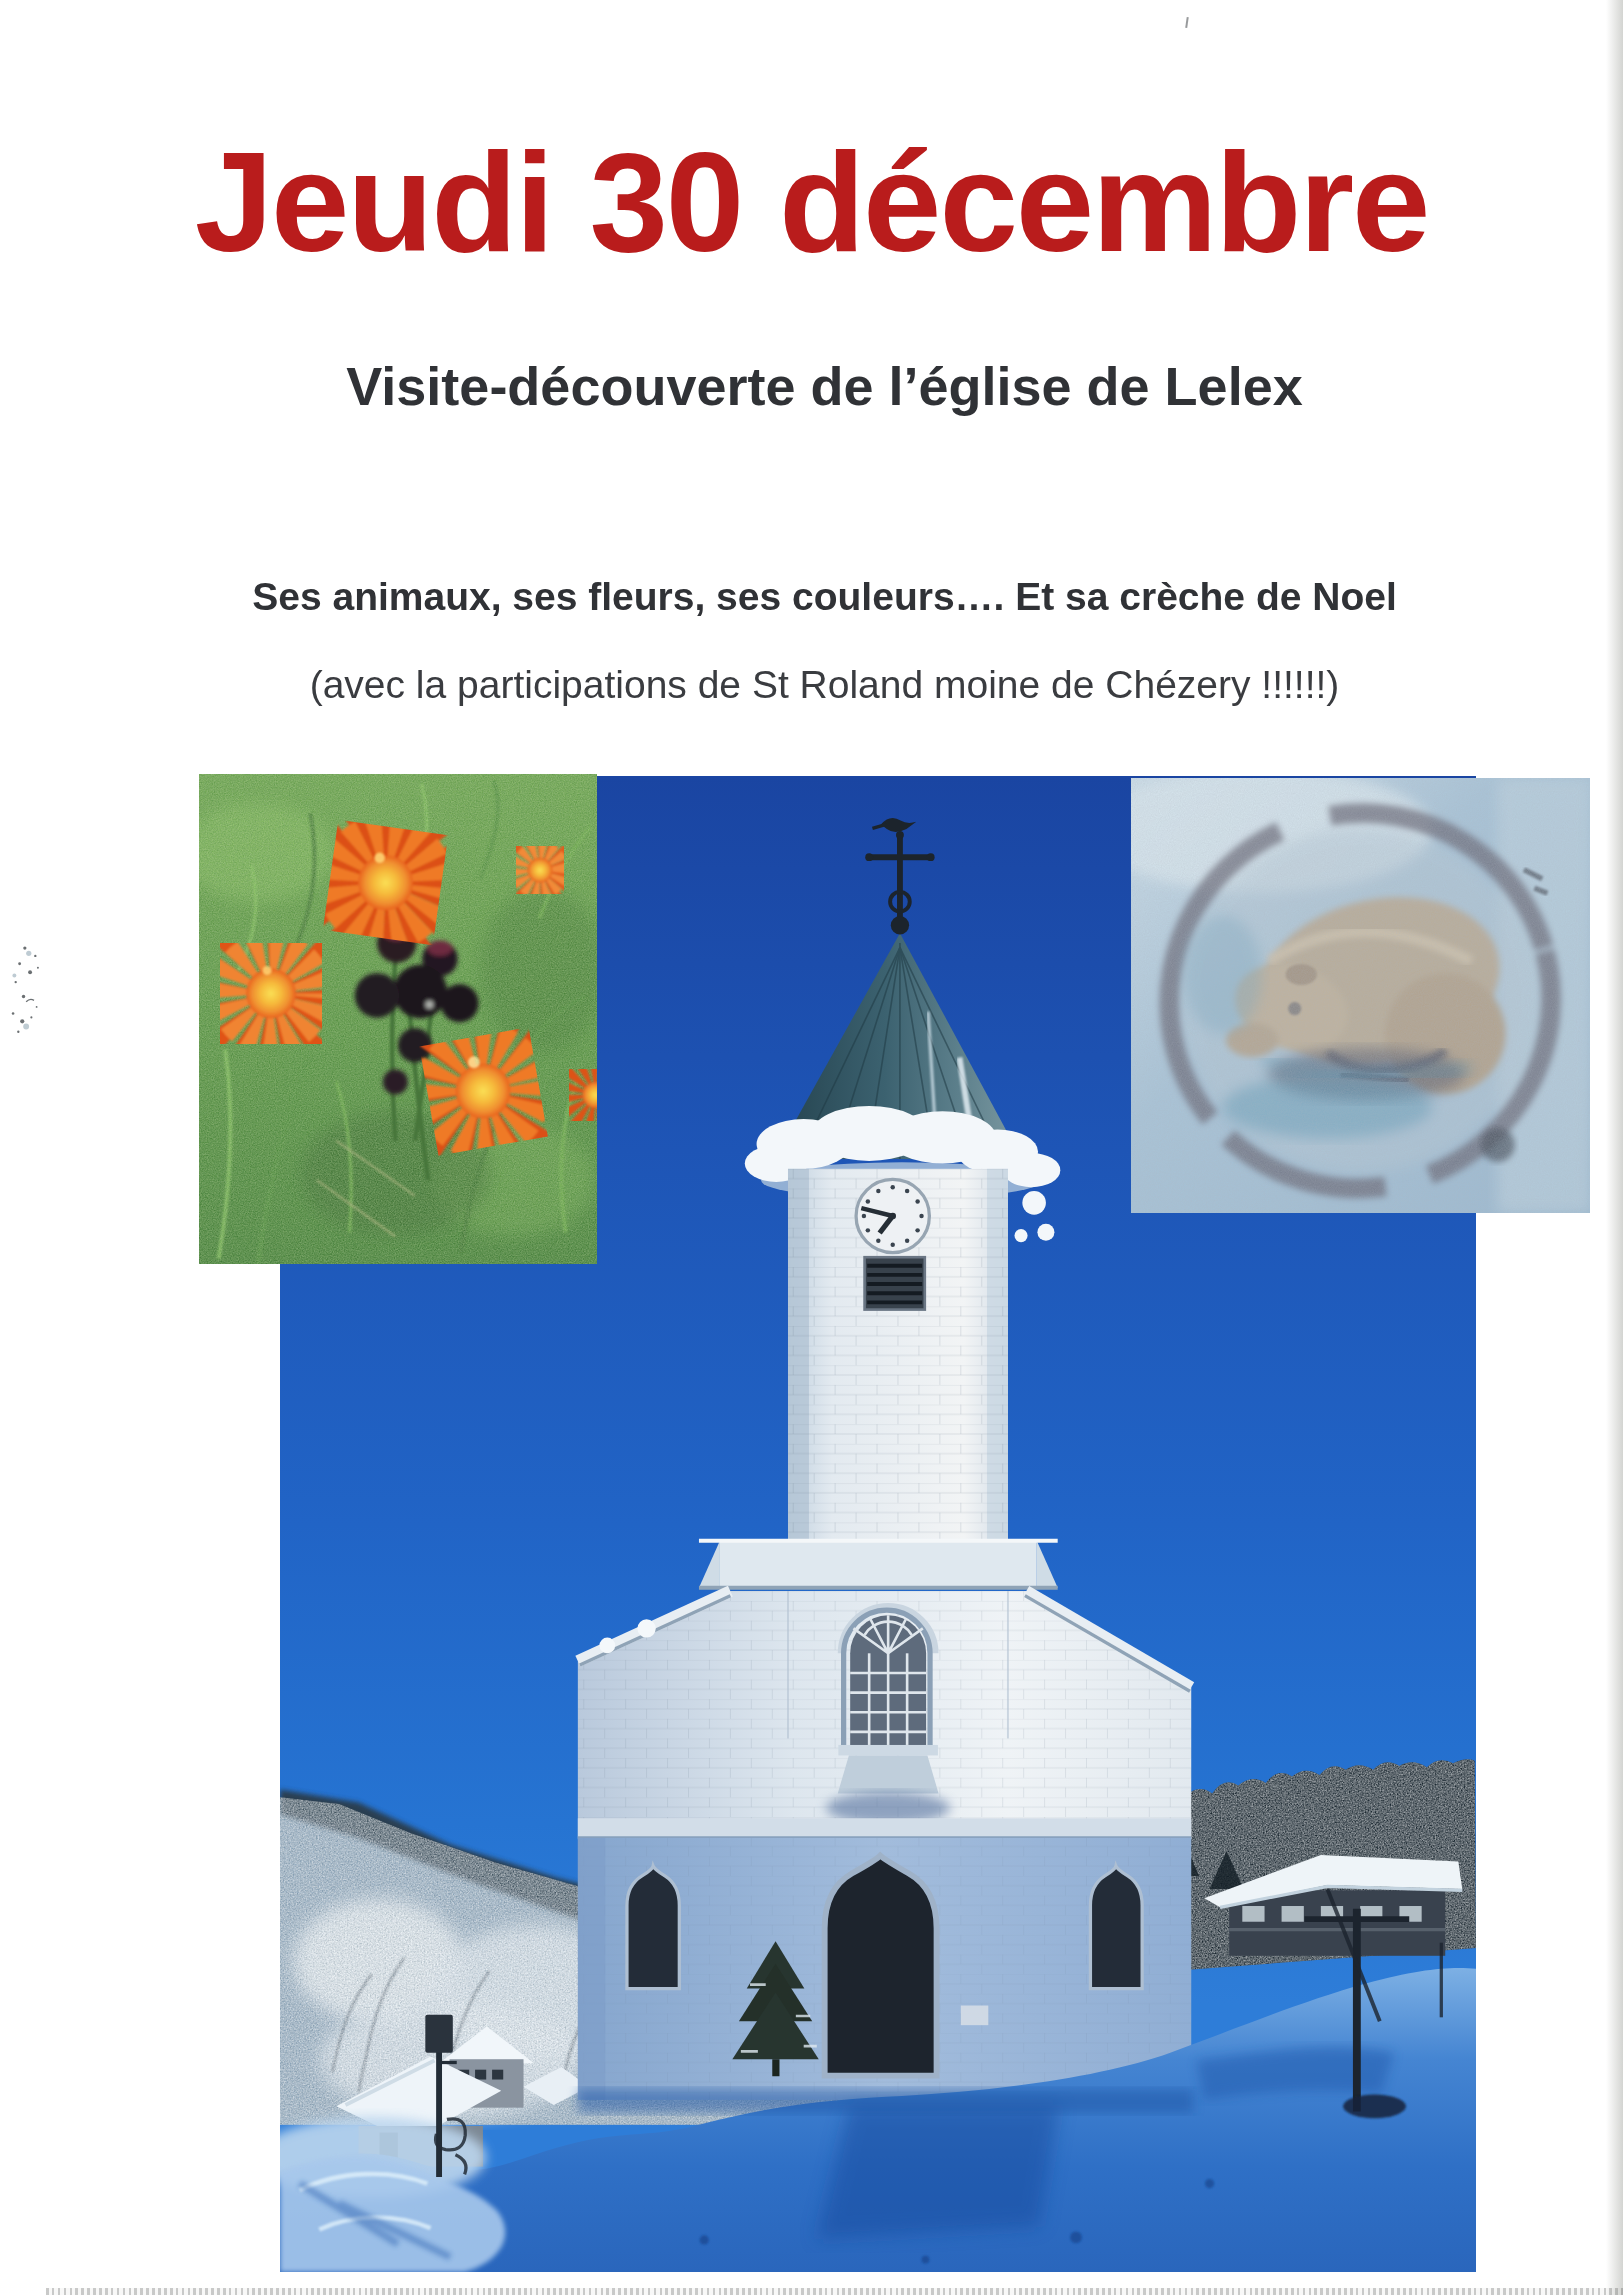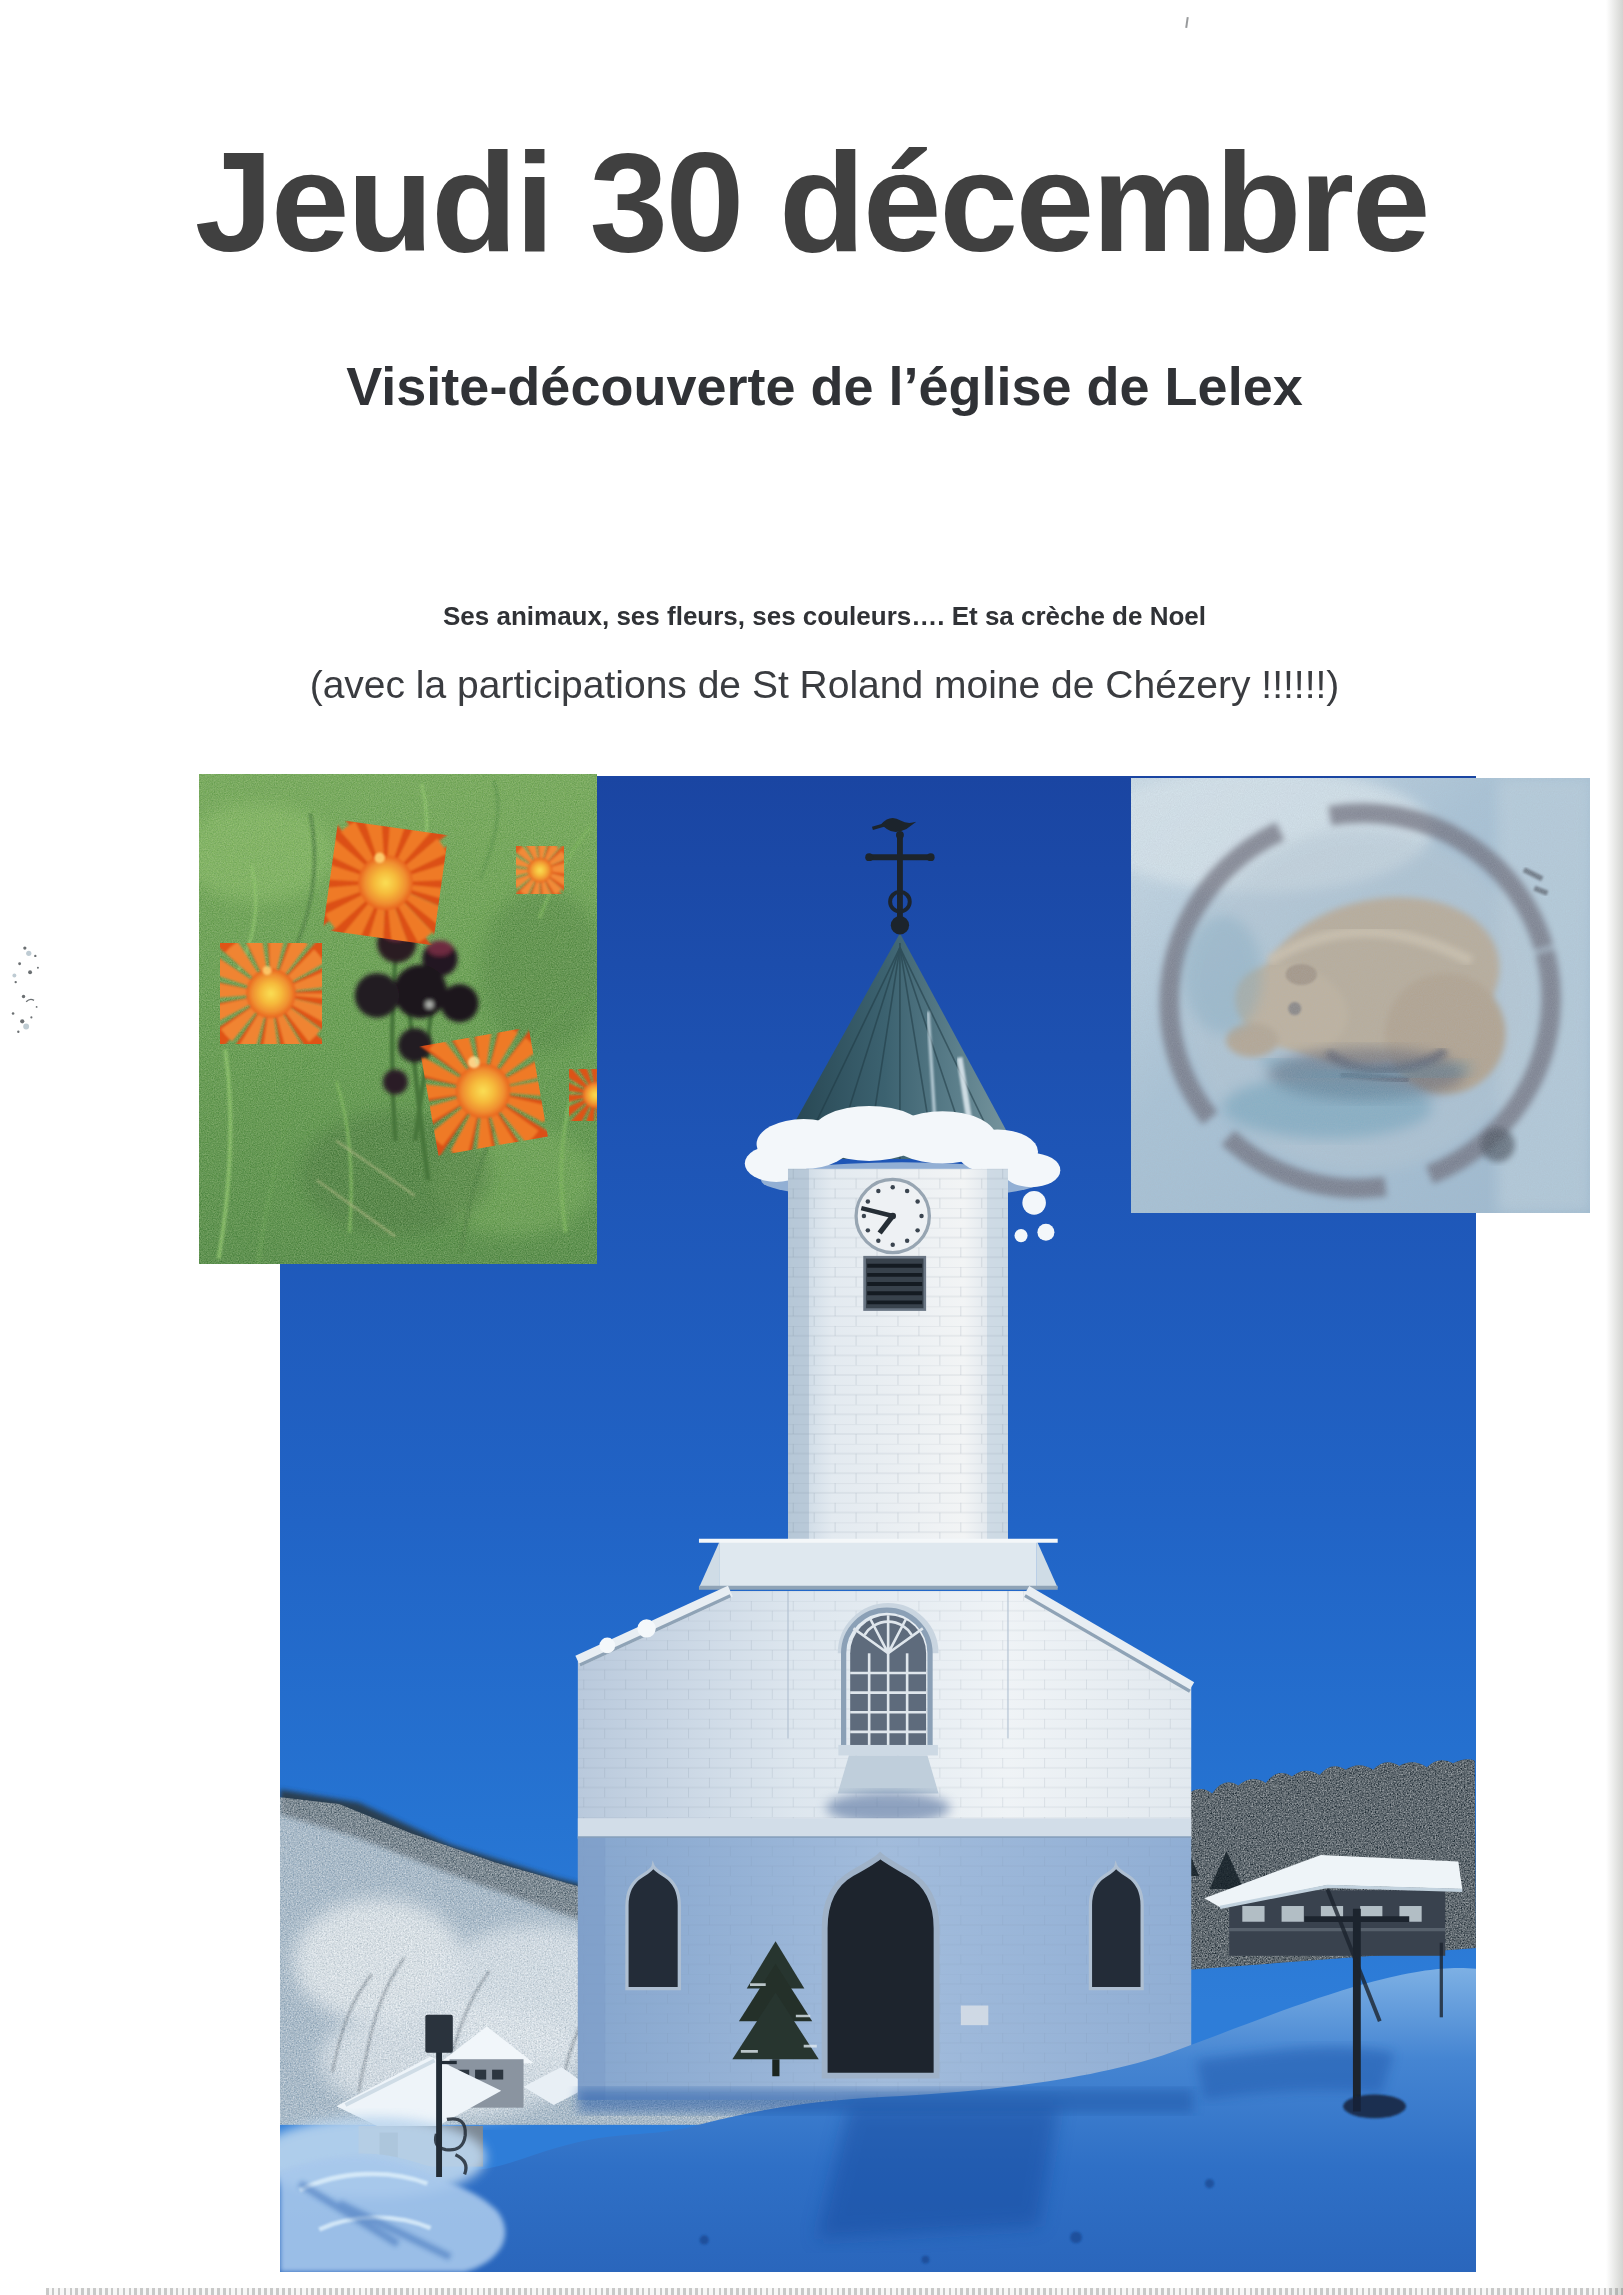--- a/index.html
+++ b/index.html
@@ -1,22 +1,22 @@
 <!DOCTYPE html>
 <html style="font-size:10.5px"><head>
 <meta charset="utf-8">
 <style>
   html,body{margin:0;padding:0;background:#ffffff;}
   .page{position:relative;width:1623px;height:2295px;background:#ffffff;overflow:hidden;
         font-family:"Liberation Sans","DejaVu Sans",sans-serif;}
   .txt{position:absolute;left:26px;width:1597px;text-align:center;white-space:nowrap;line-height:1;}
-  .title{left:0;width:1623px;top:132px;font-size:141px;font-weight:700;color:#404040;letter-spacing:-0.015em;}
+  .title{left:0;width:1623px;top:132px;font-size:141px;font-weight:700;color:#b91c1c;letter-spacing:-0.015em;}
   .sub1{top:359px;font-size:54px;font-weight:700;color:#303236;}
   .sub2{top:475px;font-size:54px;font-weight:700;color:#303236;}
-  .sub3{top:603px;font-size:26px;font-weight:700;color:#303236;}
+  .sub3{top:577px;font-size:39px;font-weight:700;color:#303236;}
   .sub4{top:665px;font-size:39px;font-weight:400;color:#3a3c40;}
   .photo{position:absolute;overflow:hidden;}
   .photo svg{display:block;width:100%;height:100%;}
   #photo-church{left:280px;top:776px;width:1196px;height:1496px;z-index:1;}
   #photo-flowers{left:199px;top:774px;width:398px;height:490px;z-index:2;}
   #photo-relief{left:1131px;top:778px;width:459px;height:435px;z-index:2;}
   .edge-right{position:absolute;top:0;right:0;width:17px;height:100%;z-index:5;
       background:linear-gradient(to right,rgba(180,182,178,0),rgba(168,170,164,.5));}
   .edge-bottom{position:absolute;left:46px;right:0;bottom:0;height:7.2px;z-index:5;opacity:.55;
       background:repeating-linear-gradient(90deg,rgba(90,92,90,.6) 0 2.6px,rgba(170,170,166,.15) 2.6px 5.9px);}

